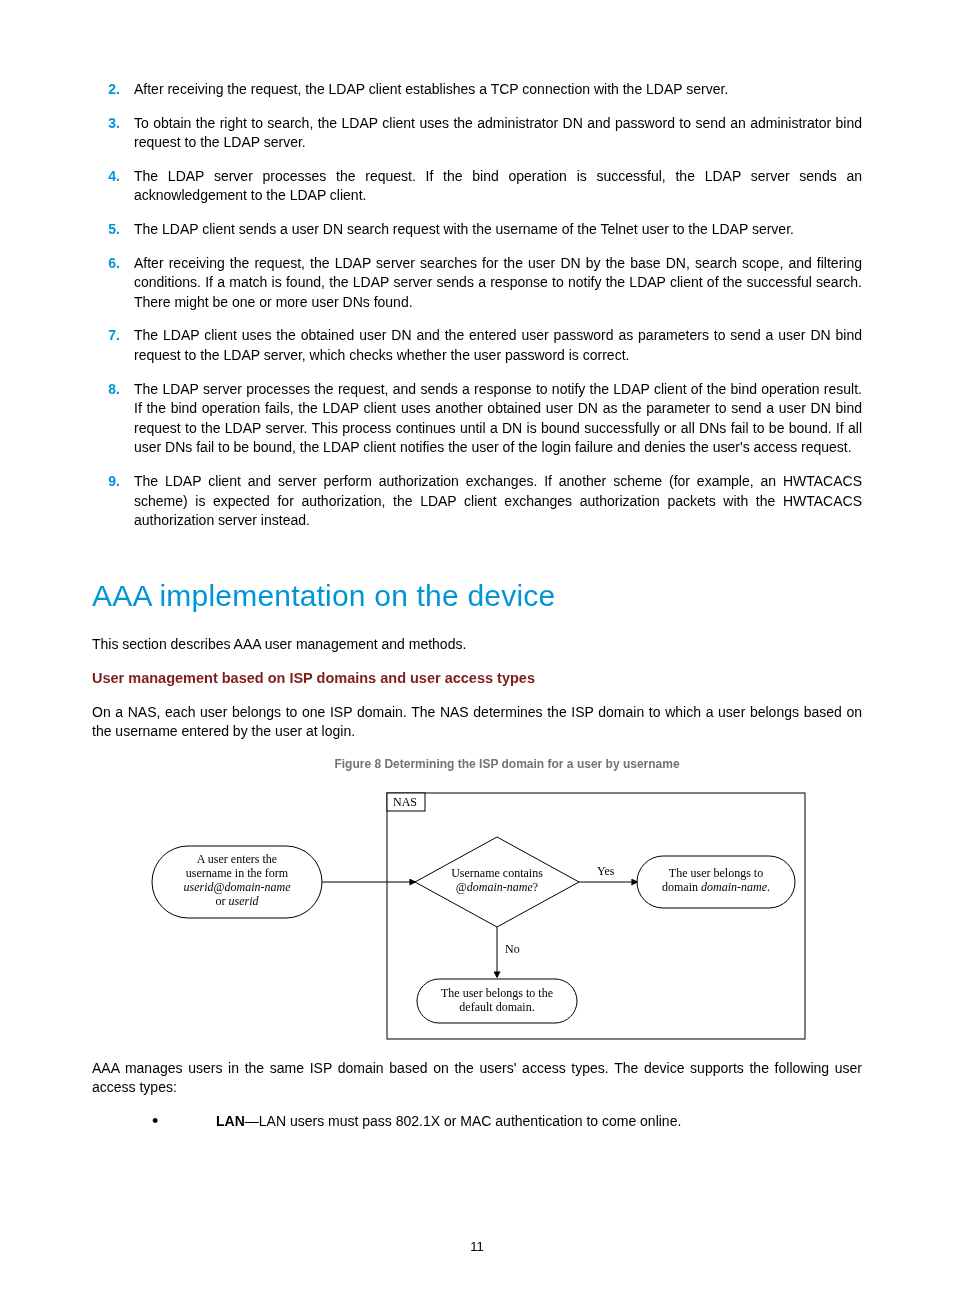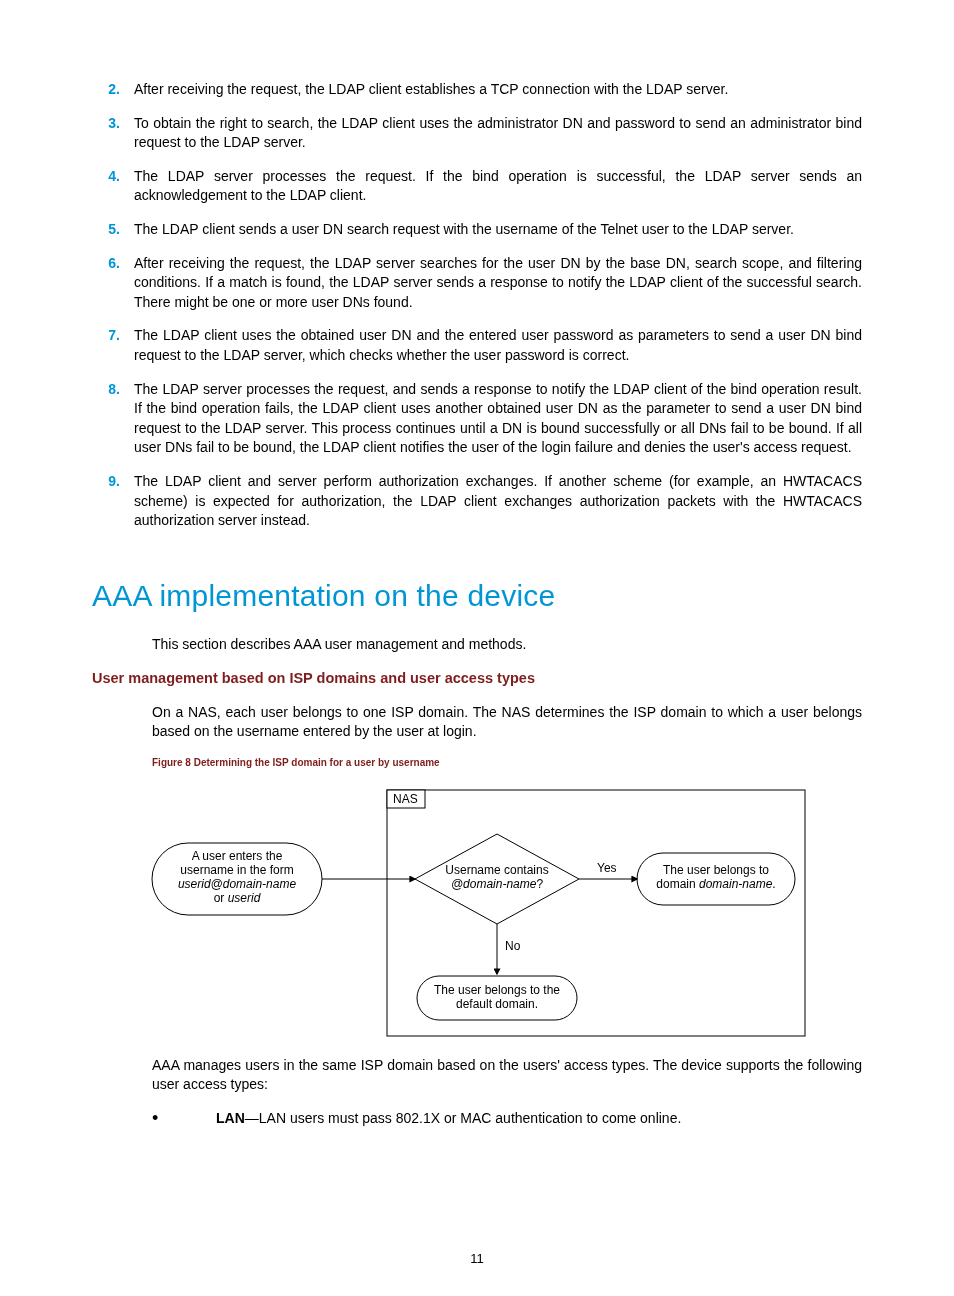--- a/index.html
+++ b/index.html
@@ -39,39 +39,40 @@
   ol.main-list li .num.wide { width: 46px; padding-right: 12px;}
   ol.main-list li .txt { flex: 1; text-align: justify; }
   h1.section {
     font-weight: 300;
     font-size: 30px;
     color: #0096d6;
     margin: 44px 0 18px 0;
     letter-spacing: 0.2px;
   }
   .indent {
-    margin-left: 60px;
     margin-bottom: 14px;
     text-align: justify;
   }
   h3.sub {
     color: #7f1d1d;
     font-weight: bold;
     font-size: 14.5px;
     margin: 10px 0 12px 0;
   }
   .fig-caption {
-    color: #7f1d1d;
+    color: #737373;
     font-weight: bold;
-    font-size: 10px;
+    font-size: 12px;
     margin: 14px 0 18px 60px;
+    text-align: center;
   }
   .diagram-wrap {
     margin: 0 auto 18px auto;
     width: 660px;
+    font-family: Liberation Serif, serif;
   }
   .diagram-wrap svg { display:block; }
   .bullet-list {
     list-style: none;
     padding: 0;
     margin: 0 0 0 60px;
   }
   .bullet-list li {
     display: flex;
     margin-bottom: 8px;
@@ -81,21 +82,21 @@
     flex-shrink: 0;
     color: #000;
     font-size: 18px;
     line-height: 14px;
     padding-top: 2px;
   }
   .bullet-list li .btxt { flex:1;padding-left:36px; }
   .bullet-list li .btxt b { font-weight: bold; }
   .page-number {
     position: absolute;
-    bottom: 28px;
+    bottom: 40px;
     left: 0;
     width: 100%;
     text-align: center;
     font-size: 13px;
   }
 </style>
 </head>
 <body>
 
 <div class="page">

